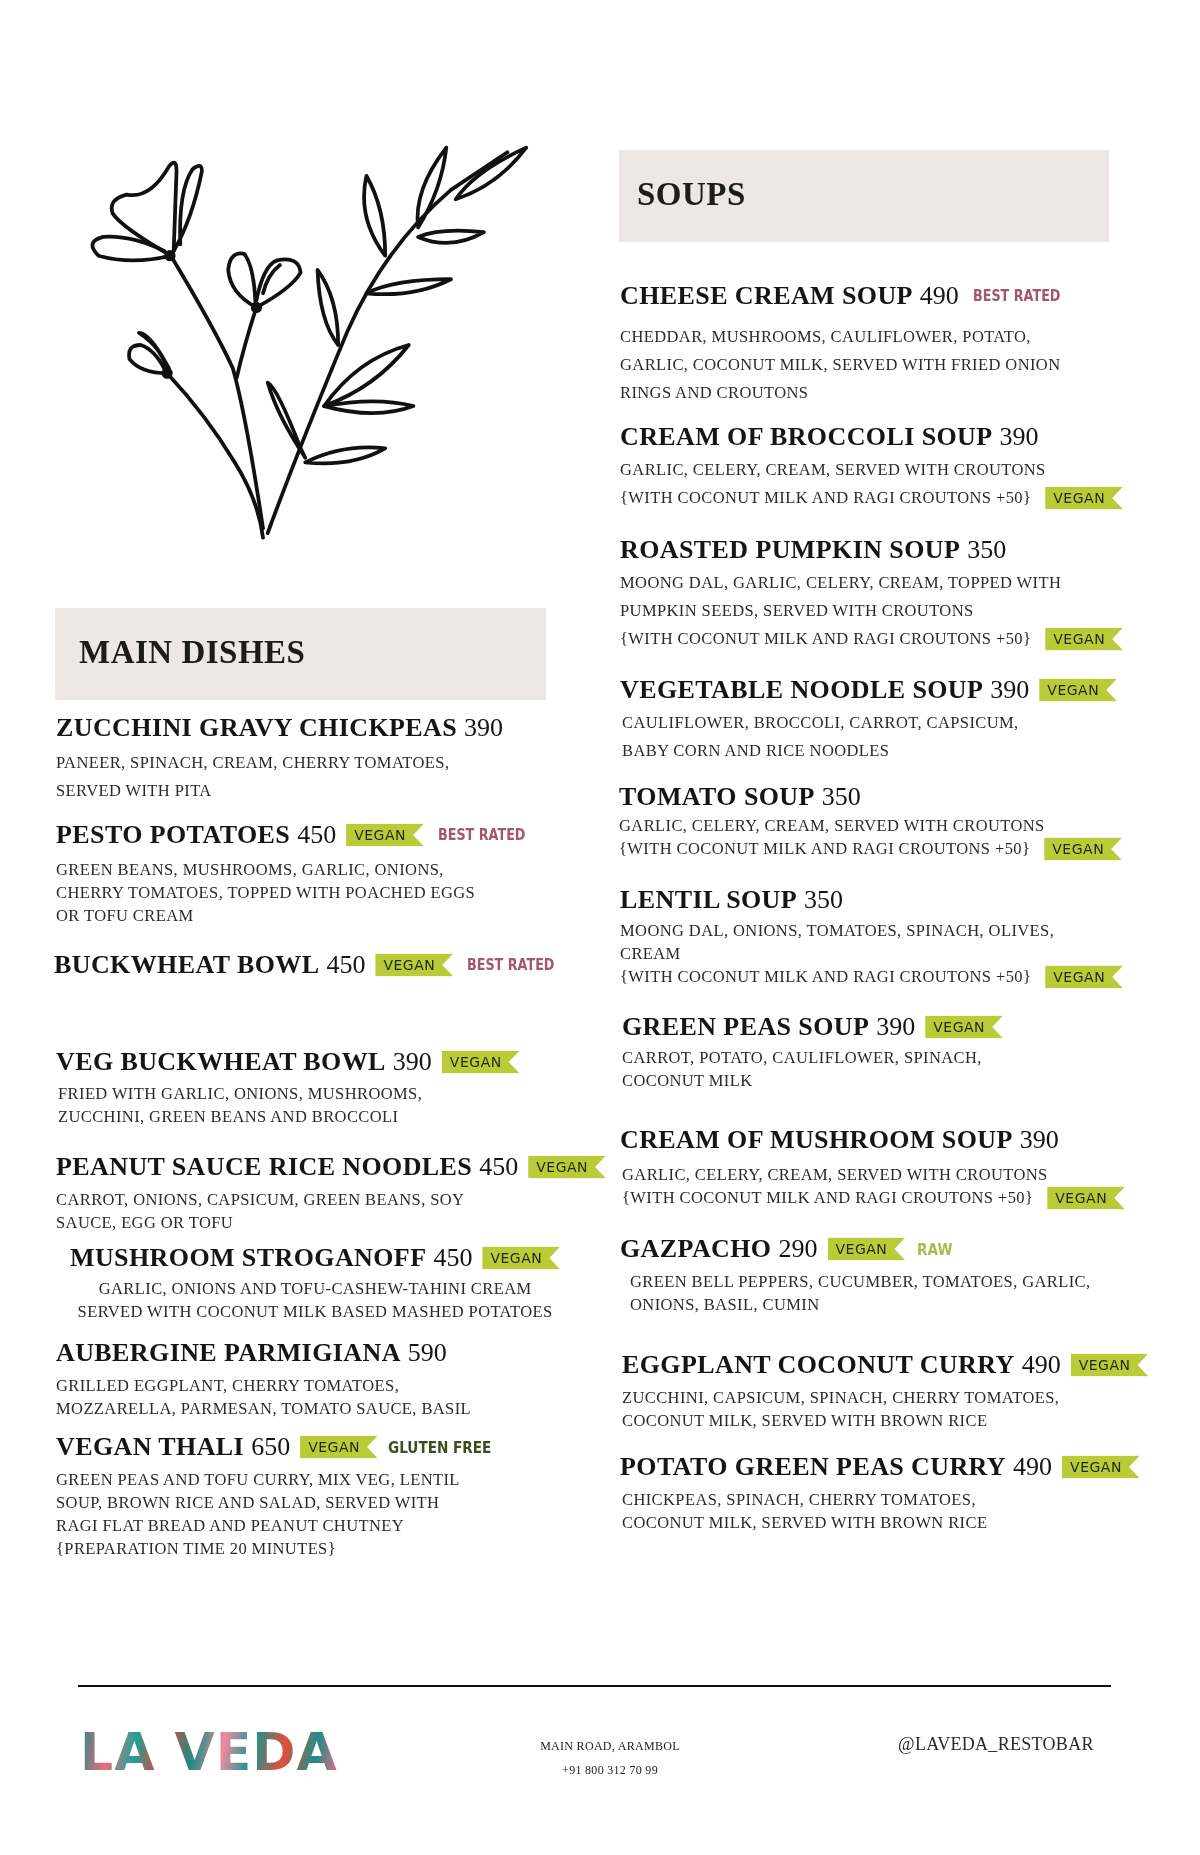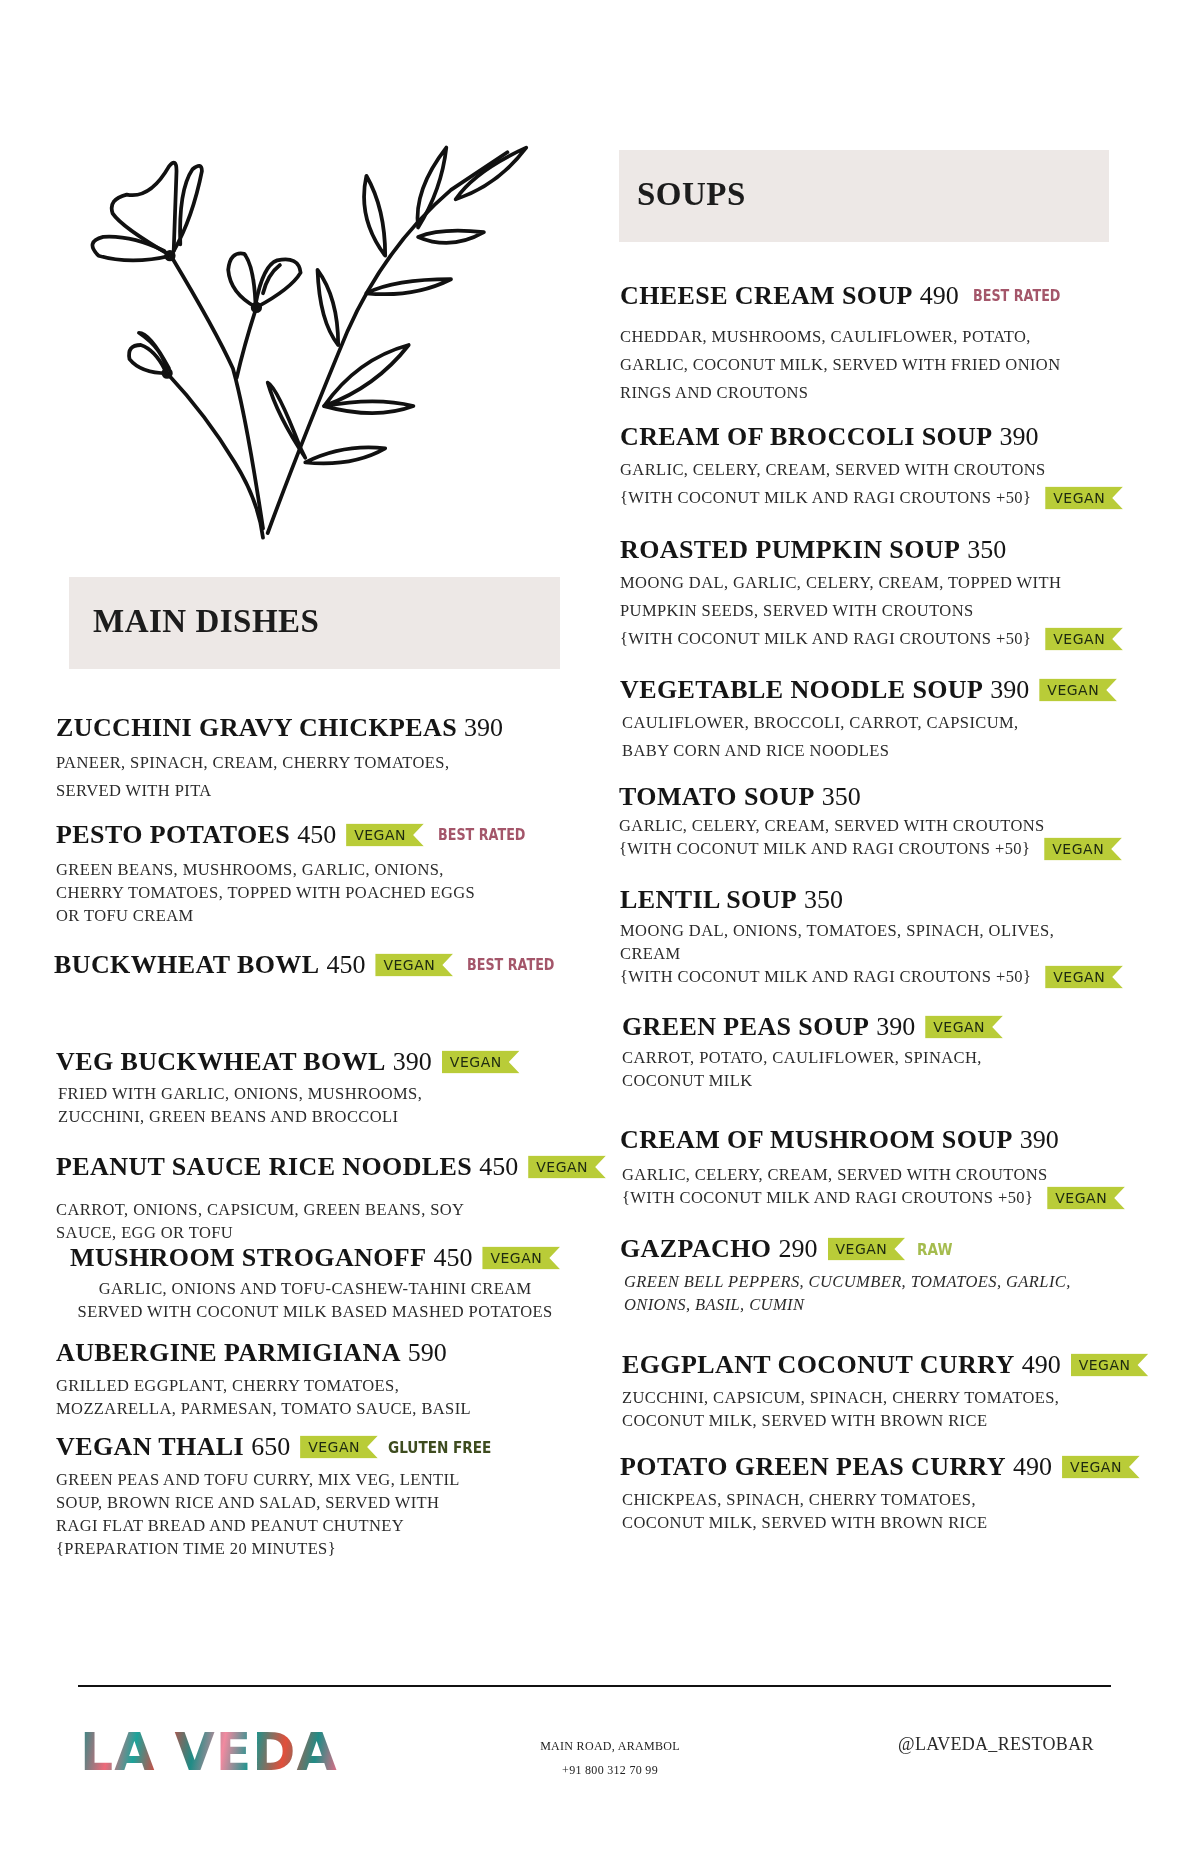--- a/index.html
+++ b/index.html
@@ -86,21 +86,21 @@
   <path d="M330 130 Q300 90 310 45 Q330 80 330 130 Z"></path>
   <path d="M365 110 Q390 100 435 105 Q400 125 365 110 Z"></path>
   <path d="M365 100 Q360 60 395 15 Q390 60 365 100 Z"></path>
   <path d="M405 70 Q425 40 480 15 Q450 55 405 70 Z"></path>
 </svg>
 
 <div class="banner" style="left:619px; top:150px; width:490px; height:92px;">
   <h2 style="left:18px; top:26px;">SOUPS</h2>
 </div>
 
-<div class="banner" style="left:55px; top:577px; width:491px; height:92px;margin-left:14px;">
+<div class="banner" style="left:55px; top:608px; width:491px; height:92px;">
   <h2 style="left:24px; top:26px;">MAIN DISHES</h2>
 </div>
 
 <div id="main-items"></div>
 
 <div id="soup-items"></div>
 
 <div class="item" style="left:56px; top:713px;">
   <div class="title-row">
       <span class="name">ZUCCHINI GRAVY CHICKPEAS</span>
@@ -146,21 +146,21 @@
     <div>ZUCCHINI, GREEN BEANS AND BROCCOLI</div>
   </div>
 </div>
 
 <div class="item" style="left:56px; top:1152px;">
   <div class="title-row">
       <span class="name">PEANUT SAUCE RICE NOODLES</span>
       <span class="price">450</span>
     <span class="tag-vegan">VEGAN</span>
     </div>
-  <div class="desc" style="margin-top:16px;">
+  <div class="desc" style="margin-top:6px;">
     <div>CARROT, ONIONS, CAPSICUM, GREEN BEANS, SOY</div>
     <div>SAUCE, EGG OR TOFU</div>
   </div>
 </div>
 
 <div class="item" style="left:70px; top:1243px;">
   <div class="title-row">
       <span class="name">MUSHROOM STROGANOFF</span>
       <span class="price">450</span>
     <span class="tag-vegan">VEGAN</span>
@@ -306,21 +306,21 @@
   </div>
 </div>
 
 <div class="item" style="left:620px; top:1234px;">
   <div class="title-row">
       <span class="name">GAZPACHO</span>
       <span class="price">290</span>
     <span class="tag-vegan">VEGAN</span>
     <span class="tag-raw">RAW</span>
     </div>
-  <div class="desc" style="margin-top:6px; margin-left:4px;font-style:italic;">
+  <div class="desc" style="margin-top:6px; margin-left:10px;">
     <div>GREEN BELL PEPPERS, CUCUMBER, TOMATOES, GARLIC,</div>
     <div>ONIONS, BASIL,  CUMIN</div>
   </div>
 </div>
 
 <div class="item" style="left:622px; top:1350px;">
   <div class="title-row">
       <span class="name">EGGPLANT COCONUT CURRY</span>
       <span class="price">490</span>
     <span class="tag-vegan">VEGAN</span>

